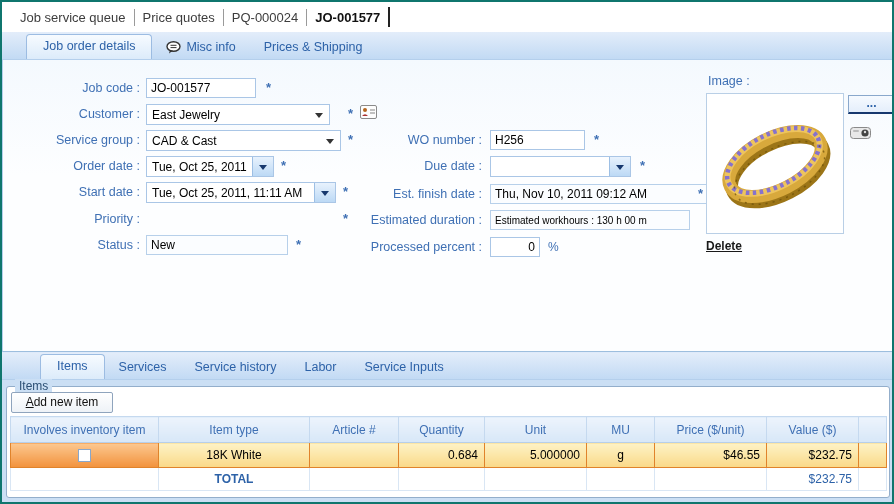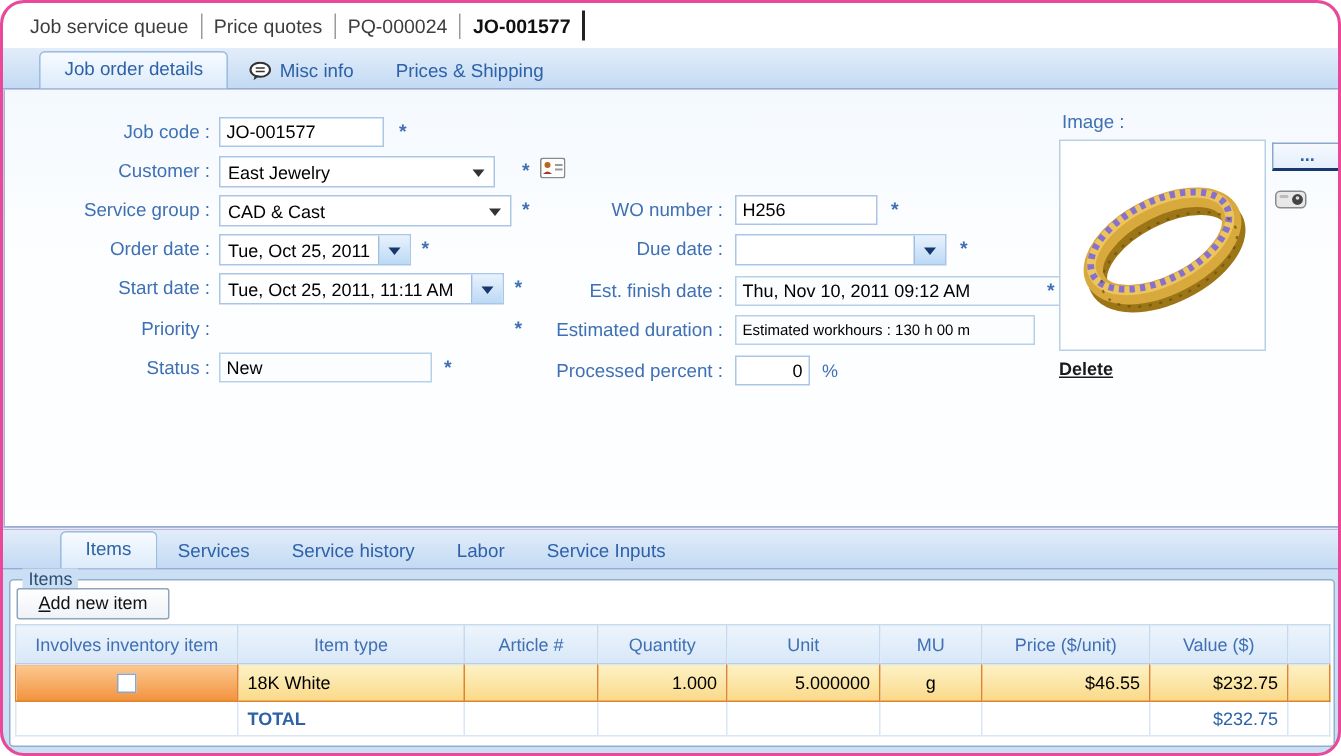--- a/index.html
+++ b/index.html
@@ -1,20 +1,20 @@
 <!DOCTYPE html>
 <html><head>
 <meta charset="utf-8">
 <style>
   * { box-sizing: border-box; margin: 0; padding: 0; }
   html,body { background:#fff; font-family:"Liberation Sans", sans-serif; }
   .window {
     position: relative; width: 894px; height: 504px;
-    border: 2px solid #ec4899; border-radius: 16px;
-    overflow: hidden; background: #701a75;
+    border: 2px solid #0f766e; border-radius: 0;
+    overflow: hidden; background: #b91c1c;
   }
 
   
   .top-strip { position:absolute; top:0; left:0; width:100%; height:30px; background:#fff;
     display:flex; align-items:center; padding-left:10px; }
   .top-tab { font-size:13px; color:#3d3d3d; padding:0 8px; cursor:default; white-space:nowrap; }
   .top-tab.active { font-weight:bold; color:#111; }
   .tt-divider { width:1px; height:17px; background:#9a9a9a; }
   .tt-divider.strong { width:2px; background:#222; height:20px; }
 
@@ -81,21 +81,21 @@
   table.items th { background:linear-gradient(#edf4fc,#d7e7f8); color:#3f70b4; font-weight:normal;
     border-right:1px solid #c5d9ef; border-bottom:1px solid #b7cfe9; border-top:1px solid #c5d9ef;
     height:26px; text-align:center; overflow:hidden; white-space:nowrap; }
   table.items th:first-child { border-left:1px solid #c5d9ef; }
   tr.item-row td { height:25px; border:1px solid #e0832b; color:#000; overflow:hidden; white-space:nowrap; padding:0 6px; }
   tr.item-row td.sel { background:linear-gradient(#fcc890,#f2923c); }
   tr.item-row td.warm { background:linear-gradient(#fdf2c6,#fad988); }
   tr.total-row td { height:23px; border-right:1px solid #d9e6f4; border-bottom:1px solid #d9e6f4; padding:0 6px;
     color:#2d62a8; overflow:hidden; white-space:nowrap; }
   tr.total-row td:first-child { border-left:1px solid #d9e6f4; }
-  .ta-r { text-align:right; } .ta-c { text-align:center; } .ta-l { text-align:left; }
+  .ta-r { text-align:right; } .ta-c { text-align:center; } .ta-l { text-align:center; }
   .bold { font-weight:bold; }
   .checkbox { width:13px; height:13px; background:#fff; border:1px solid #89a7cb; margin:0 auto; }
 </style>
 </head>
 <body>
 
 <div class="window">
 
   <div class="top-strip">
     <span class="top-tab">Job service queue</span>
@@ -242,21 +242,21 @@
         <th>Price ($/unit)</th>
         <th>Value ($)</th>
         <th></th>
       </tr>
       <tr class="item-row">
         <td class="sel ta-c">
               <div class="checkbox"></div>
             </td>
         <td class="warm ta-l">18K White</td>
         <td class="warm"></td>
-        <td class="warm ta-r">1.000</td>
+        <td class="warm ta-r">0.684</td>
         <td class="warm ta-r">5.000000</td>
         <td class="warm ta-c">g</td>
         <td class="warm ta-r">$46.55</td>
         <td class="warm ta-r">$232.75</td>
         <td class="warm"></td>
       </tr>
       <tr class="total-row">
         <td></td>
         <td class="bold ta-l">TOTAL</td>
         <td></td>

